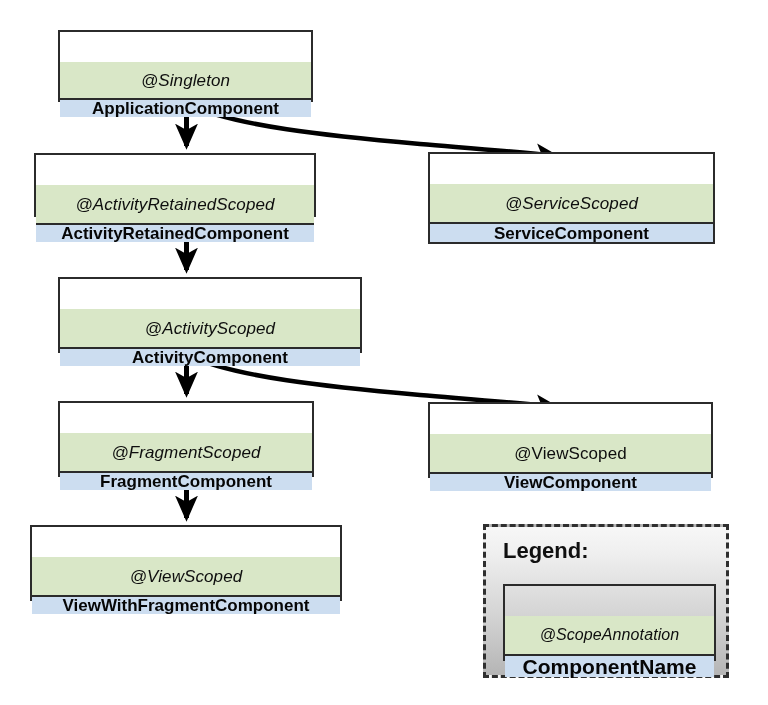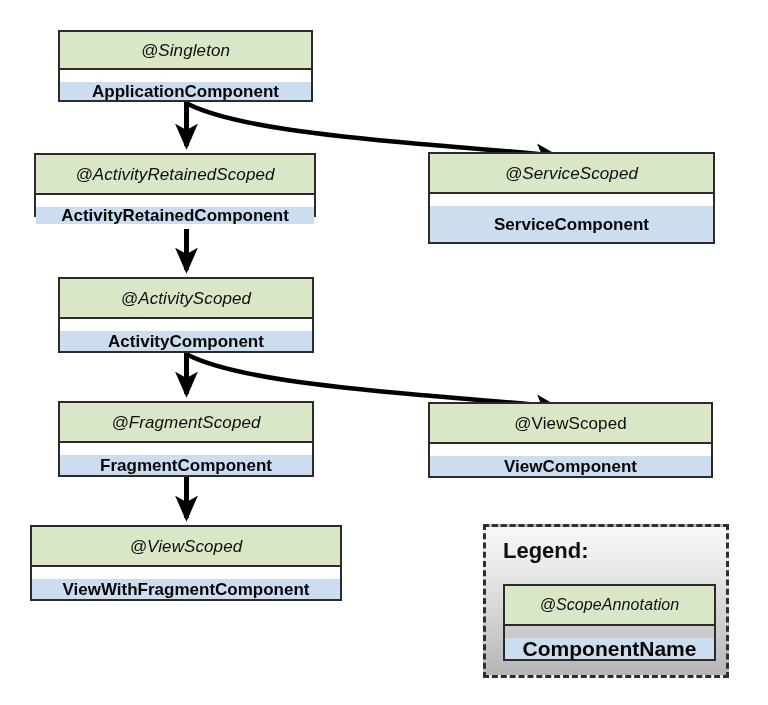--- a/index.html
+++ b/index.html
@@ -46,46 +46,46 @@
     background: #d9e7c7;
     border-bottom: 2px solid #2b2b2b;
     display: flex;
     align-items: center;
     justify-content: center;
     font-style: italic;
     font-size: 17px;
     color: #0e0e0e;
     letter-spacing: 0.1px;
     line-height: 1;
+    margin-top: 30px;
   }
   .node-scope.upright { font-style: normal; }
   .node-name {
     flex: 1 1 auto;
     background: #ccddf0;
     display: flex;
     align-items: center;
     justify-content: center;
     font-weight: bold;
     font-size: 17px;
     color: #060606;
     line-height: 1;
-    margin-top: 12px;
   }
 
   
   #node-application  { left: 58px;  top: 30px;  width: 255px; height: 72px; }
   #node-application  .node-scope { height: 36px; }
 
   #node-activity-retained { left: 34px;  top: 153px; width: 282px; height: 64px; }
   #node-activity-retained .node-scope { height: 38px; }
 
   #node-service      { left: 428px; top: 152px; width: 287px; height: 92px; }
   #node-service      .node-scope { height: 38px; }
 
-  #node-activity     { left: 58px;  top: 277px; width: 256px; height: 76px; }
+  #node-activity     { left: 58px;  top: 277px; width: 304px; height: 76px; }
   #node-activity     .node-scope { height: 38px; }
 
   #node-fragment     { left: 58px;  top: 401px; width: 256px; height: 76px; }
   #node-fragment     .node-scope { height: 38px; }
 
   #node-view         { left: 428px; top: 402px; width: 285px; height: 76px; }
   #node-view         .node-scope { height: 38px; }
 
   #node-view-with-fragment { left: 30px; top: 525px; width: 312px; height: 76px; }
   #node-view-with-fragment .node-scope { height: 38px; }

